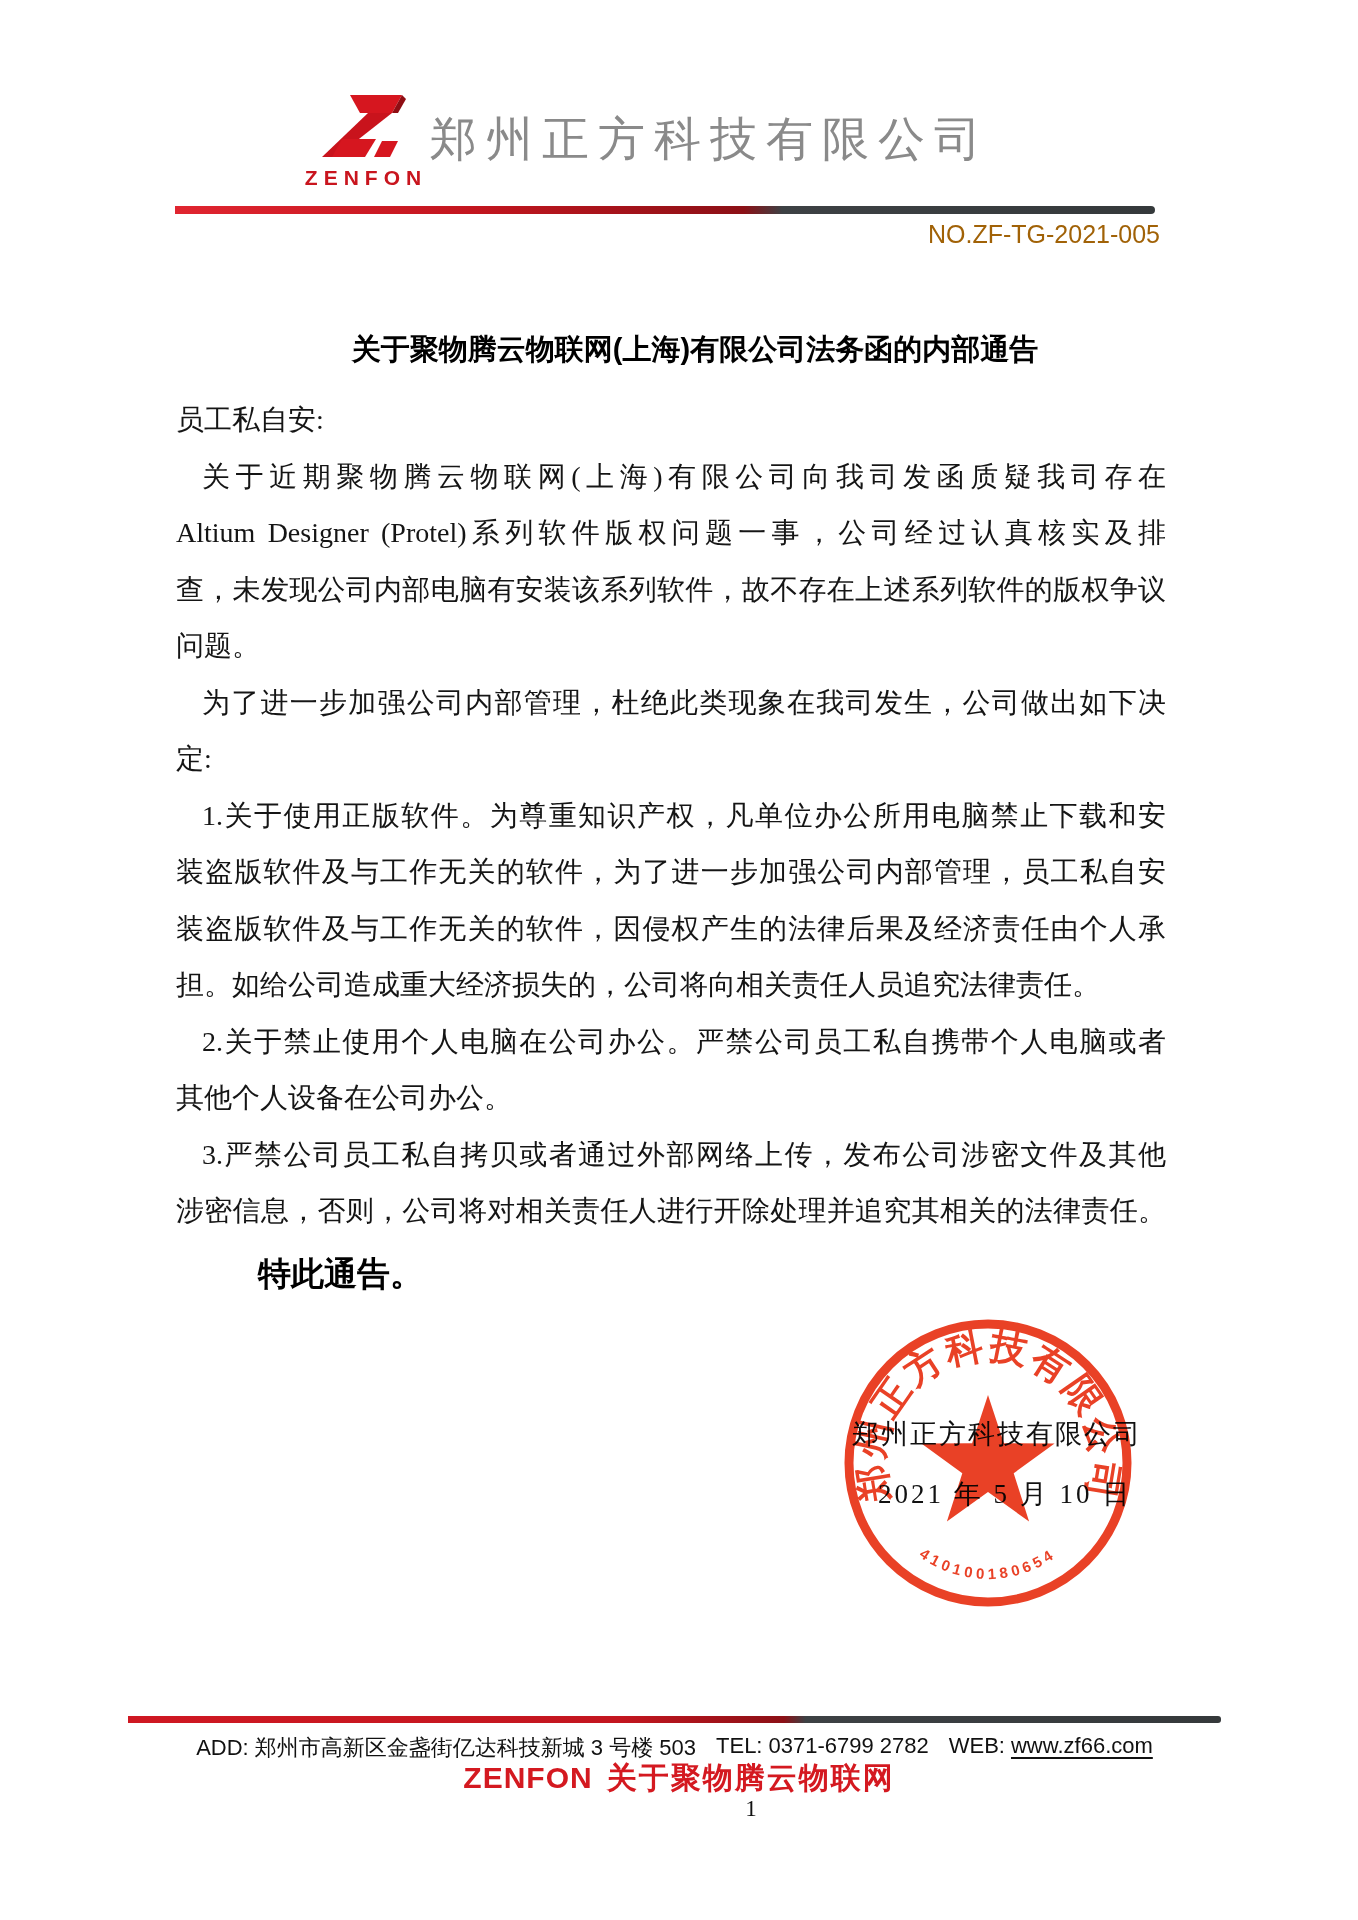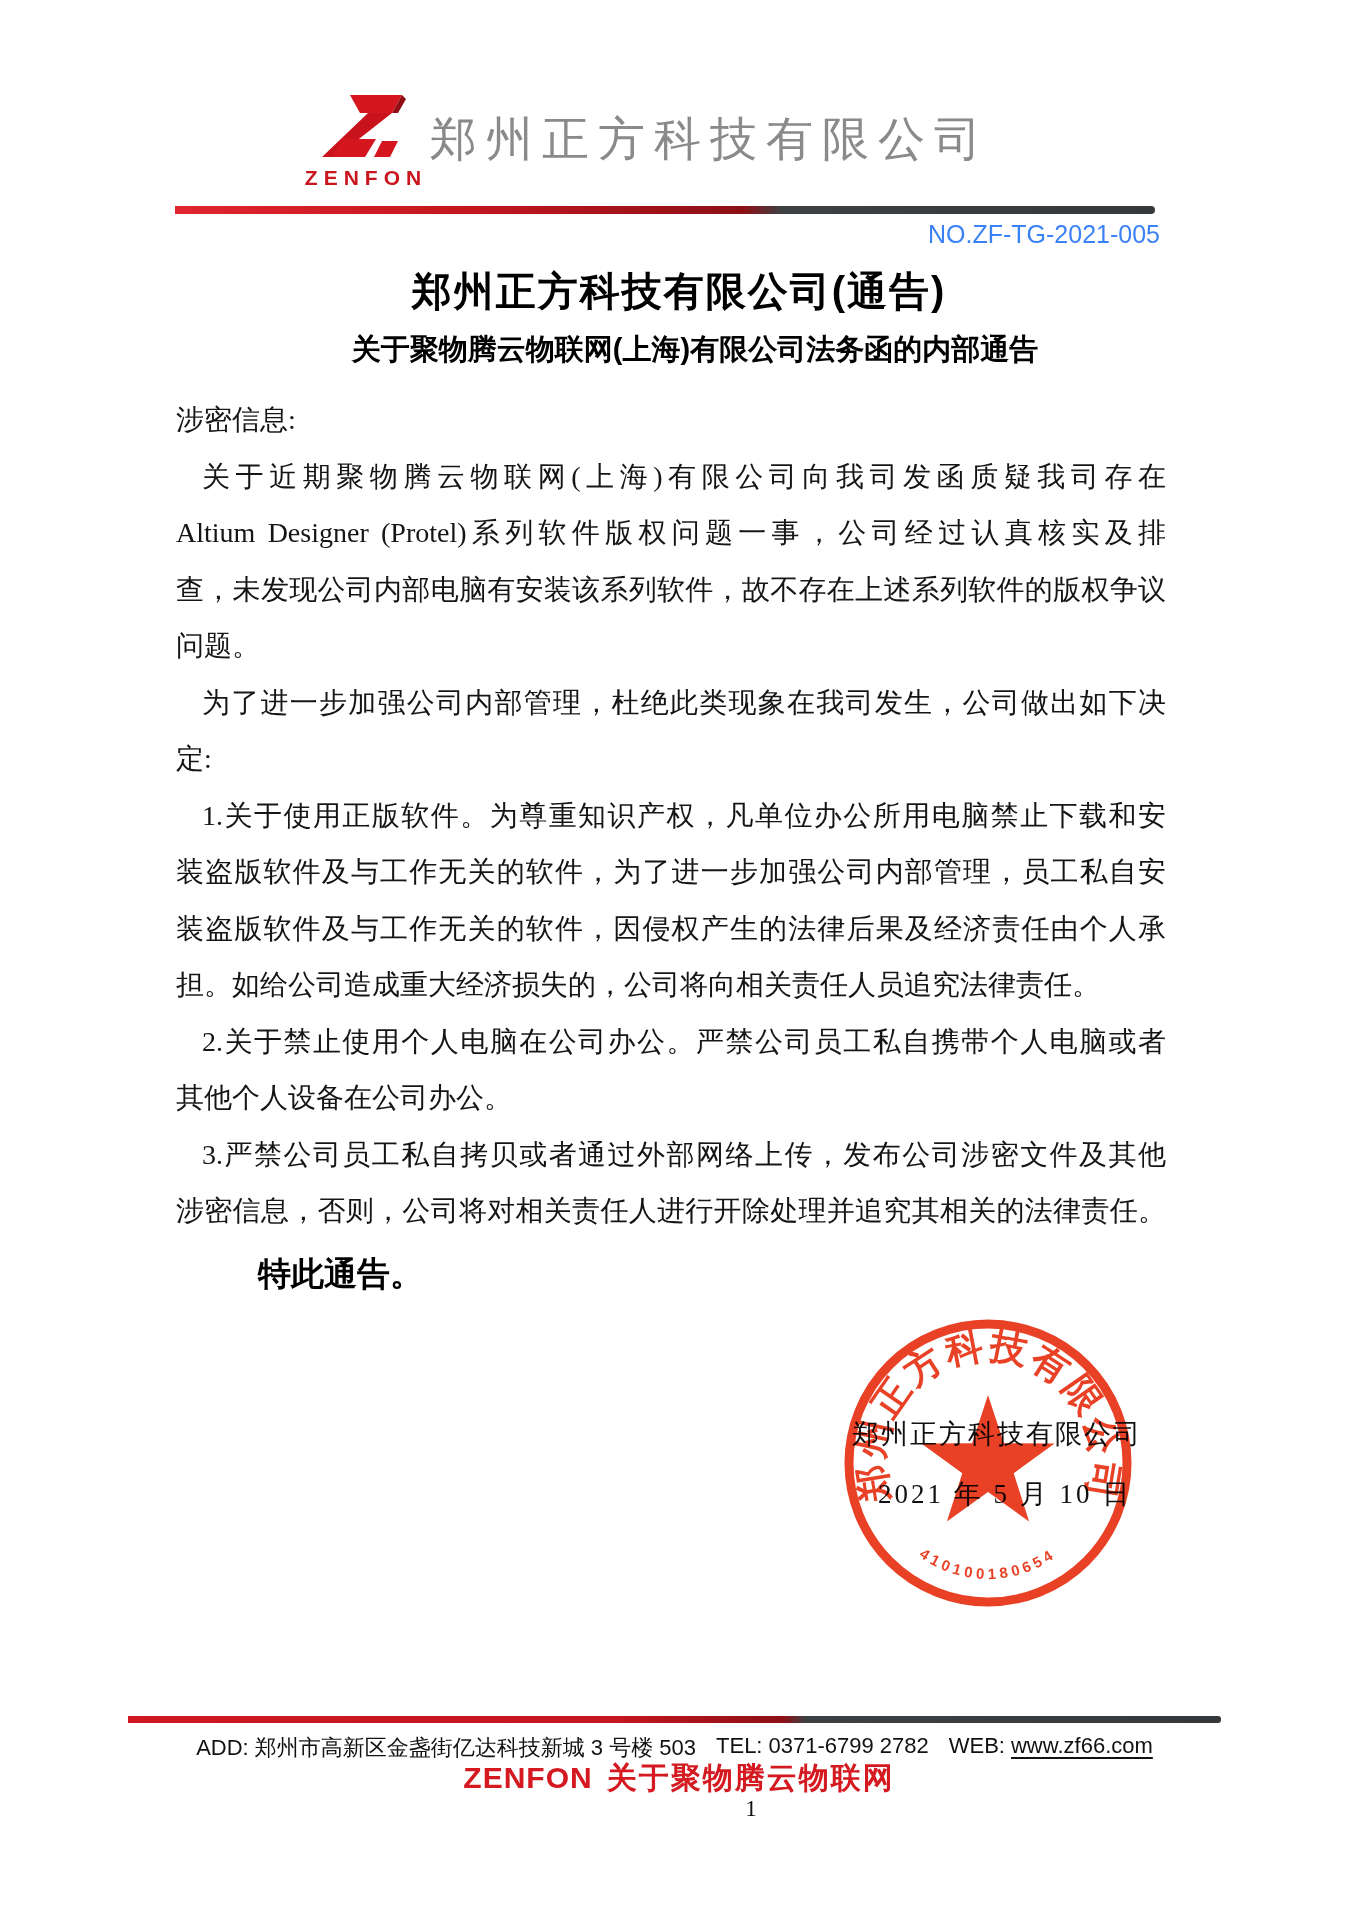--- a/index.html
+++ b/index.html
@@ -20,21 +20,21 @@
     font-family:"Liberation Sans","DejaVu Sans",sans-serif;
     font-size:47px; letter-spacing:9px; color:#8a8a8a; font-weight:400; white-space:nowrap;
   }
   .header-rule {
     position:absolute; left:175px; top:206px; width:980px; height:8px; border-radius:0 4px 4px 0;
     background:linear-gradient(90deg,#e02530 0%, #c3161f 30%, #8c1016 58%, #3d4144 62%, #35393b 100%);
   }
   .doc-number {
     position:absolute; right:198px; top:220px;
     font-family:"Liberation Sans","DejaVu Sans",sans-serif;
-    font-size:25px; color:#3b82f6; letter-spacing:0px;
+    font-size:25px; color:#a16207; letter-spacing:0px;
   }
   
   .doc-title {
     position:absolute; left:0; top:264px; width:100%; text-align:center;
     font-family:"Liberation Sans","DejaVu Sans",sans-serif;
     font-size:40px; font-weight:700; color:#000; letter-spacing:2px;
   }
   .doc-subtitle {
     position:absolute; left:16px; top:330px; width:100%; text-align:center;
     font-family:"Liberation Sans","DejaVu Sans",sans-serif;
@@ -89,25 +89,24 @@
     <polygon points="48,21 72,21 16,65 2,65" fill="#c9131c"></polygon>
     <polygon points="22,47 56,47 45,65 12,65" fill="#d6161f"></polygon>
     <polygon points="62,49 78,49 70,65 54,65" fill="#d6161f"></polygon>
     <polygon points="72,21 82,3 86,7 78,21" fill="#8f0d13"></polygon>
   </svg>
   <div class="logo-word">ZENFON</div>
   <div class="header-company">郑州正方科技有限公司</div>
   <div class="header-rule"></div>
 
   <div class="doc-number">NO.ZF-TG-2021-005</div>
-  <div class="doc-title">郑州正方科技有限公司(通告)</div>
   <div class="doc-subtitle">关于聚物腾云物联网(上海)有限公司法务函的内部通告</div>
 
   <div class="body-text">
-    <div class="bl">涉密信息:</div>
+    <div class="bl">员工私自安:</div>
     <div class="bl jst ind">关于近期聚物腾云物联网(上海)有限公司向我司发函质疑我司存在</div>
     <div class="bl jst">Altium Designer (Protel)系列软件版权问题一事，公司经过认真核实及排</div>
     <div class="bl jst">查，未发现公司内部电脑有安装该系列软件，故不存在上述系列软件的版权争议</div>
     <div class="bl">问题。</div>
     <div class="bl jst ind">为了进一步加强公司内部管理，杜绝此类现象在我司发生，公司做出如下决</div>
     <div class="bl">定:</div>
     <div class="bl jst ind">1.关于使用正版软件。为尊重知识产权，凡单位办公所用电脑禁止下载和安</div>
     <div class="bl jst">装盗版软件及与工作无关的软件，为了进一步加强公司内部管理，员工私自安</div>
     <div class="bl jst">装盗版软件及与工作无关的软件，因侵权产生的法律后果及经济责任由个人承</div>
     <div class="bl">担。如给公司造成重大经济损失的，公司将向相关责任人员追究法律责任。</div>

